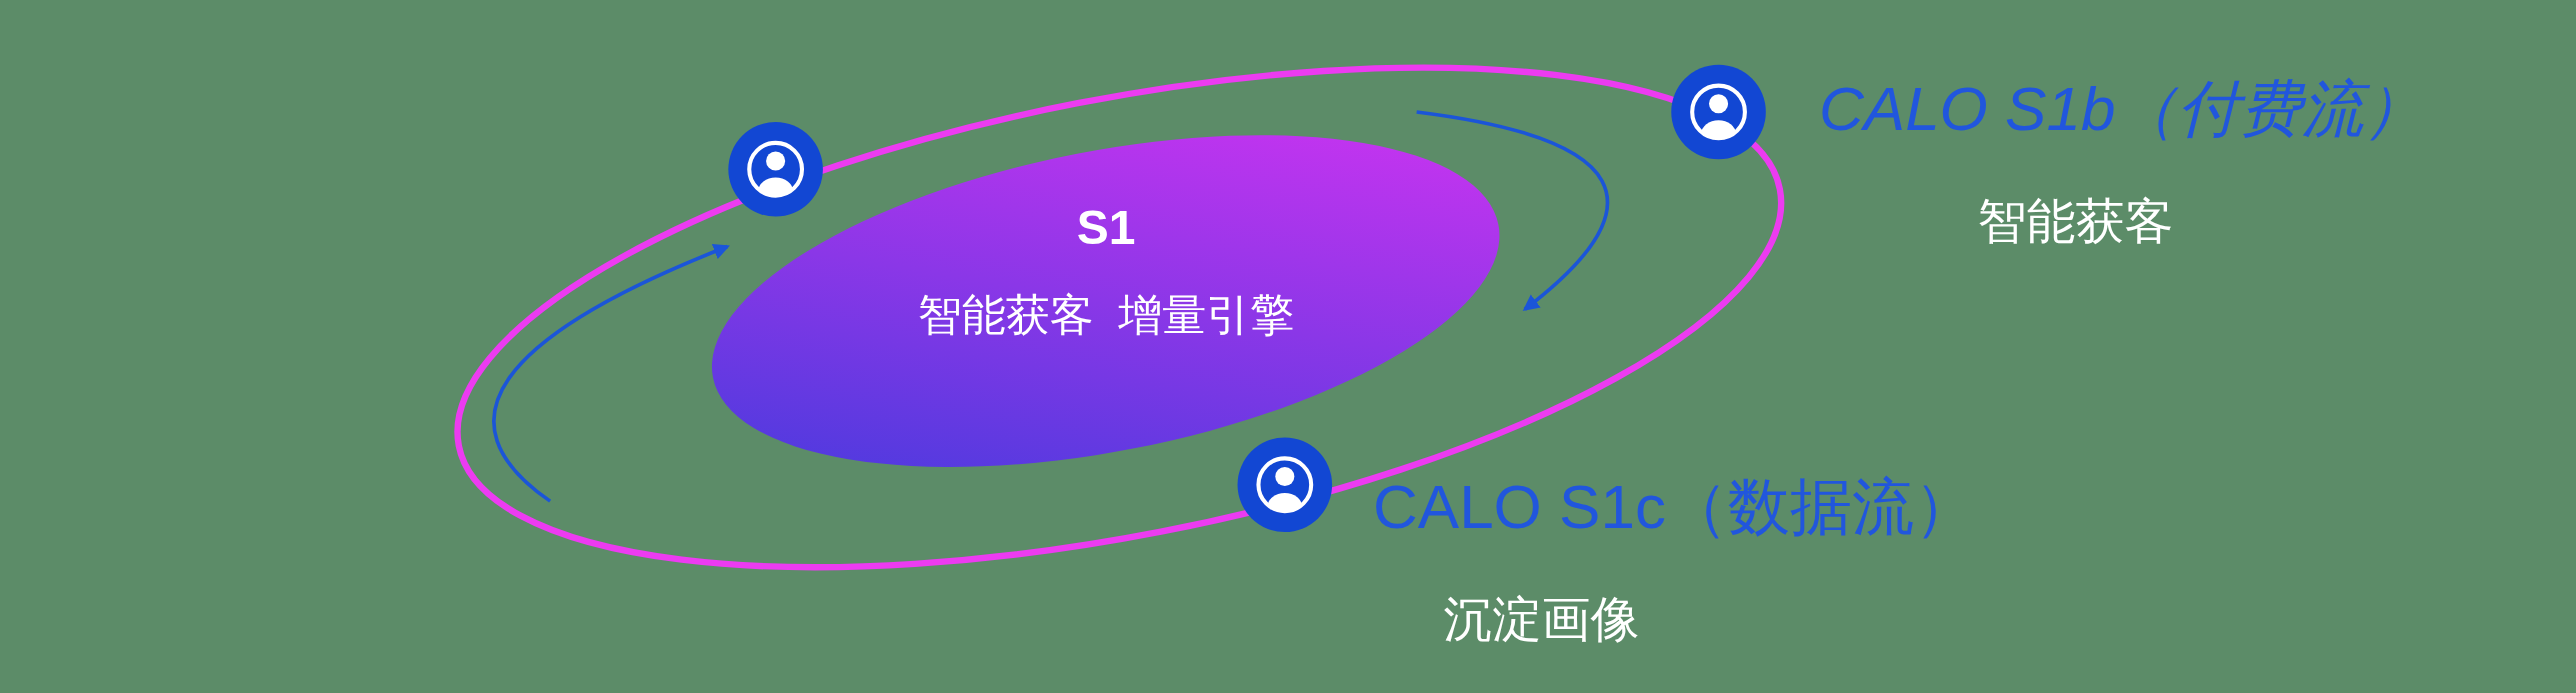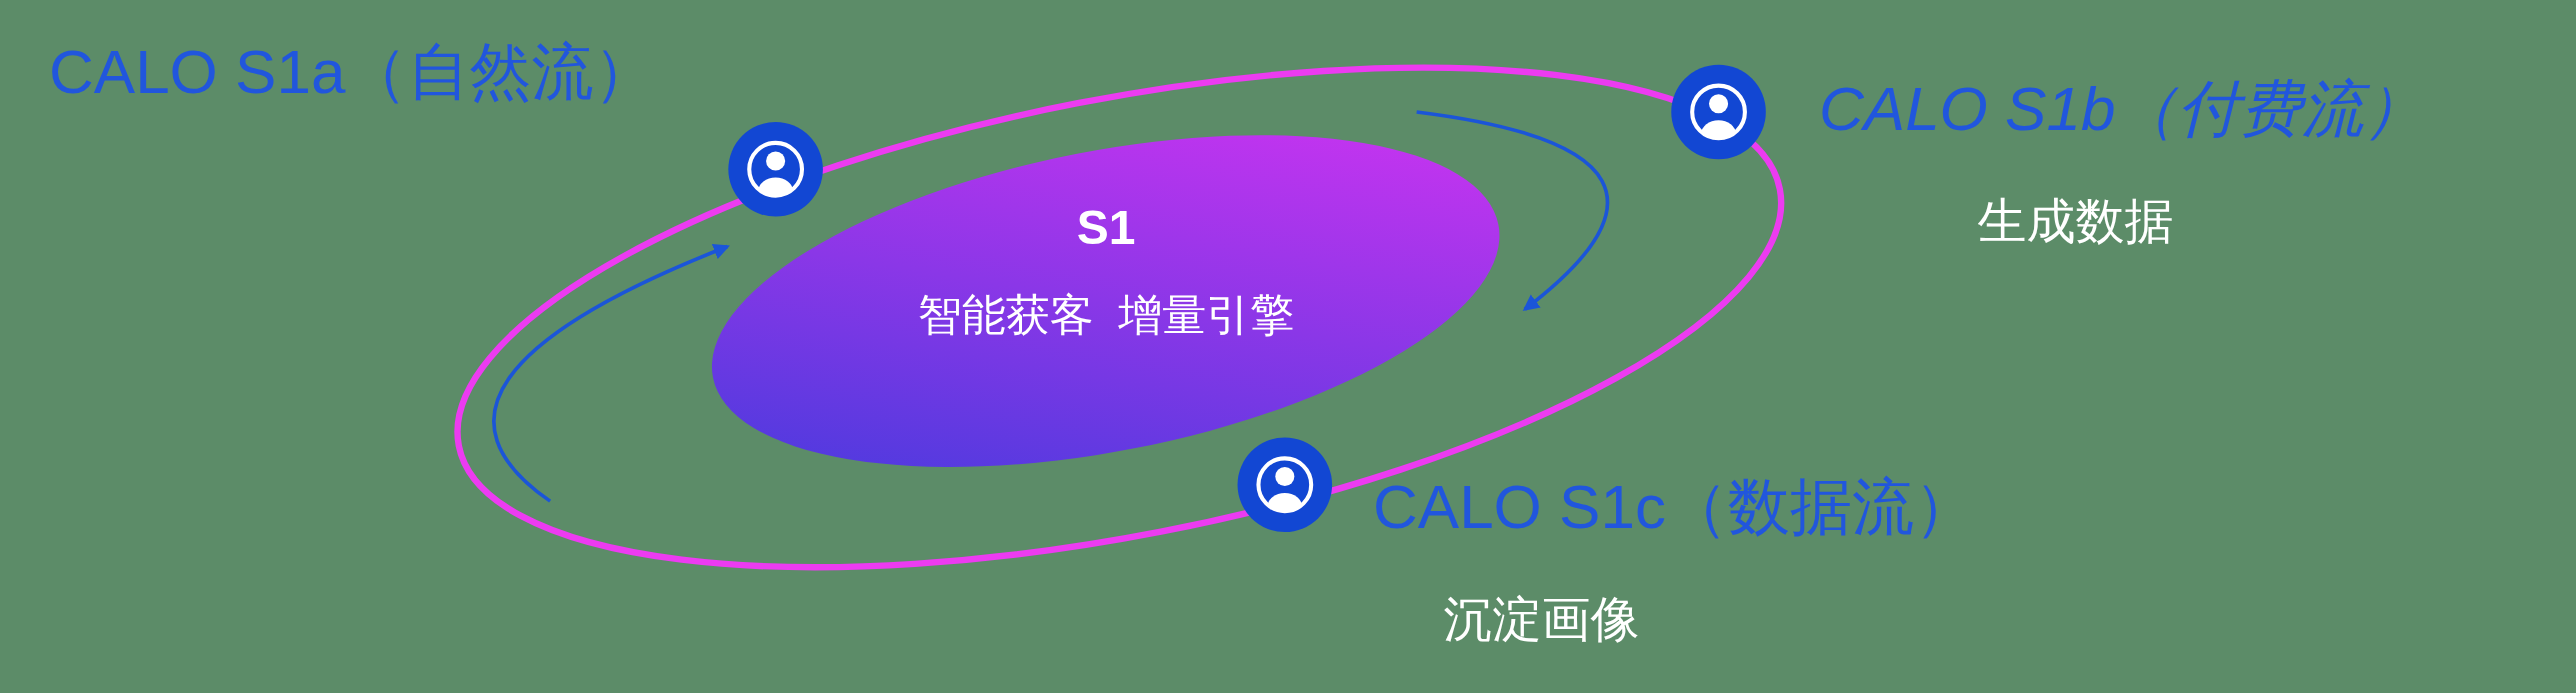--- a/index.html
+++ b/index.html
@@ -83,22 +83,21 @@
           <circle cy="-9" r="10.5"></circle>
           <ellipse cy="24" rx="19" ry="15"></ellipse>
         </g>
       </g>
     </g>
   </svg>
 
   <div class="core-title">S1</div>
   <div class="core-sub">智能获客  增量引擎</div>
 
-  <div class="label title pos-title-s1a">CALO S1a（自然流）</div>
 
   <div class="label title pos-title-s1b">CALO S1b（付费流）</div>
-  <div class="label sub pos-sub-s1b">生成数据</div>
+  <div class="label sub pos-sub-s1b">智能获客</div>
 
   <div class="label title pos-title-s1c">CALO S1c（数据流）</div>
   <div class="label sub pos-sub-s1c">沉淀画像</div>
 
 </div>
 
 
 </body></html>

